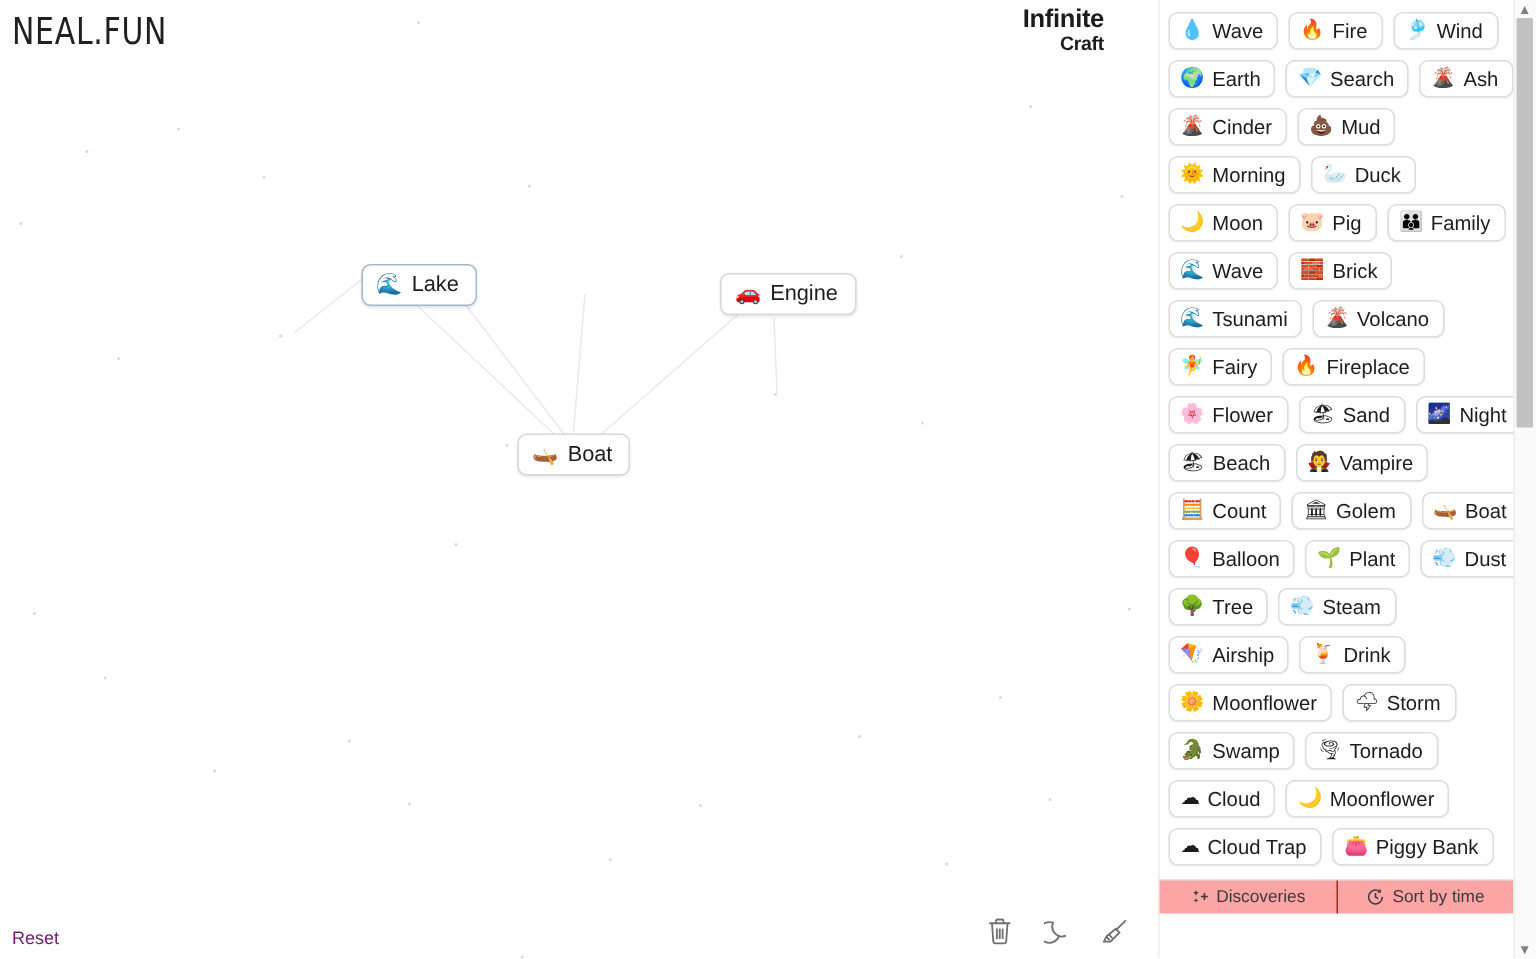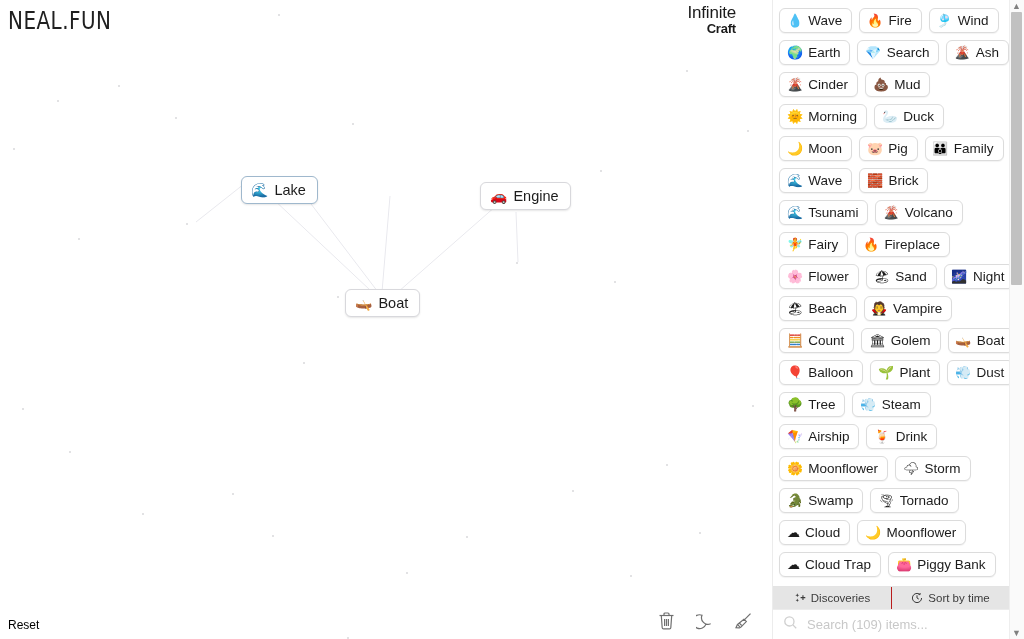--- a/index.html
+++ b/index.html
@@ -40,27 +40,27 @@
     transform: scaleY(1.18) scaleX(.95);
     transform-origin: left top;
   }
 
   .brand {
     position: absolute; right: 36px; top: 4px;
     text-align: right;
     line-height: 1.08;
     color: #1b1b1b;
   }
-  .brand .b1 { font-size: 17px; font-weight: 400; letter-spacing: -.2px; }
+  .brand .b1 { font-size: 17px; font-weight: 700; letter-spacing: -.2px; }
   .brand .b2 { font-size: 13px; font-weight: 700; letter-spacing: -.2px; }
 
   .reset {
     position: absolute; left: 8px; top: 618px;
     font-size: 12px;
-    color: #000000;
+    color: #701a75;
     cursor: pointer;
     user-select: none;
   }
 
   #tools {
     position: absolute; top: 610px; left: 655px;
     display: flex; align-items: center; gap: 17px;
   }
   #tools .tool { width: 22px; height: 22px; cursor: pointer; display: flex; align-items: center; justify-content: center; }
   #tools .tool svg { display: block; }
@@ -138,21 +138,21 @@
   }
   #sb-up { top: 0; }
   #sb-down { bottom: 0; }
 
   
   #tabs {
     position: absolute; left: 0; right: 15px; bottom: 30px;
     height: 23px;
     display: flex;
     border-top: 1px solid #e4e4e4;
-    background: #e5e5e5;
+    background: #fca5a5;
   }
   .tab {
     flex: 1 1 50%;
     display: flex; align-items: center; justify-content: center; gap: 5px;
     font-size: 11.5px; color: #3b3b3b;
     cursor: pointer;
     user-select: none;
   }
   .tab + .tab { border-left: 1px solid #b91c1c; }
   .tab svg { display: block; }
@@ -463,29 +463,20 @@
           <svg width="12" height="12" viewBox="0 0 12 12" fill="none" stroke="#3b3b3b" stroke-width="1">
             <path d="M10.6 6a4.6 4.6 0 11-1.8-3.65"></path>
             <path d="M9.1 1v1.6H7.5"></path>
             <path d="M6 3.3V6l1.8 1.1"></path>
           </svg>
         </span>
         <span>Sort by time</span>
       </div>
     </div>
 
-    <div id="searchbar">
-      <span>
-        <svg width="15" height="15" viewBox="0 0 15 15" fill="none" stroke="#cfcfcf" stroke-width="1.3">
-          <circle cx="6.4" cy="6.4" r="4.6"></circle>
-          <path d="M9.9 9.9l3.3 3.3"></path>
-        </svg>
-      </span>
-      <input id="search-input" type="text" placeholder="Search (109) items..." style="">
-    </div>
 
     <div id="sb-track">
       <div class="sb-arrow" id="sb-up">▲</div>
       <div id="sb-thumb"></div>
       <div class="sb-arrow" id="sb-down">▼</div>
     </div>
   </div>
 </div>
 
 </body></html>

